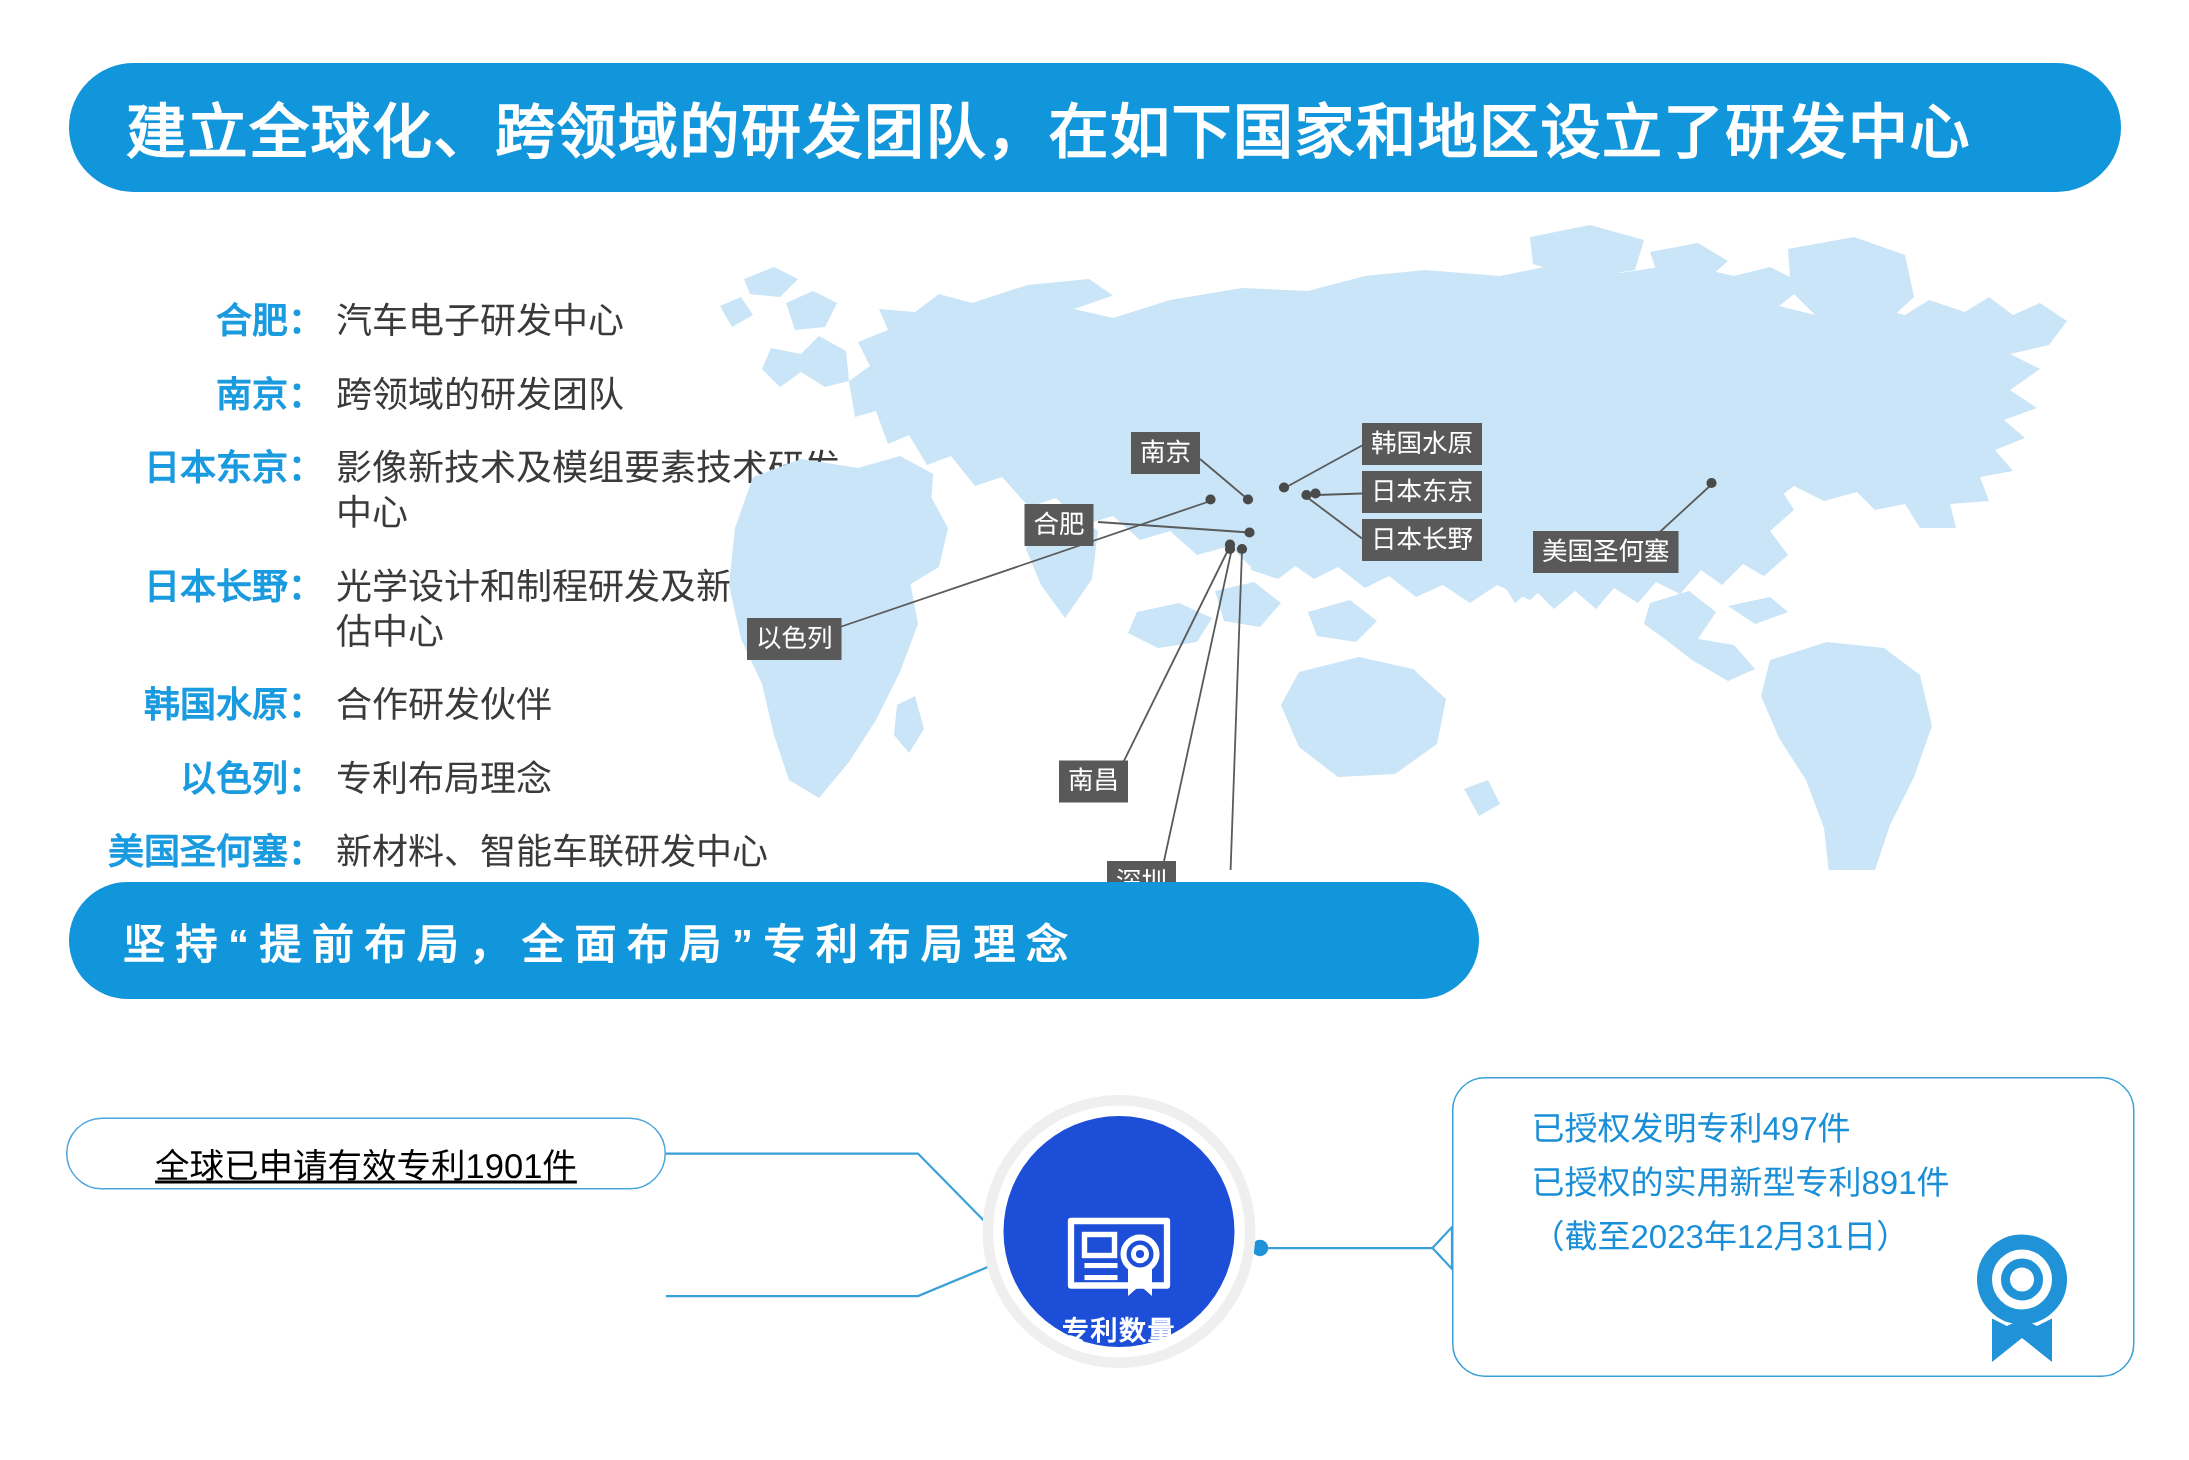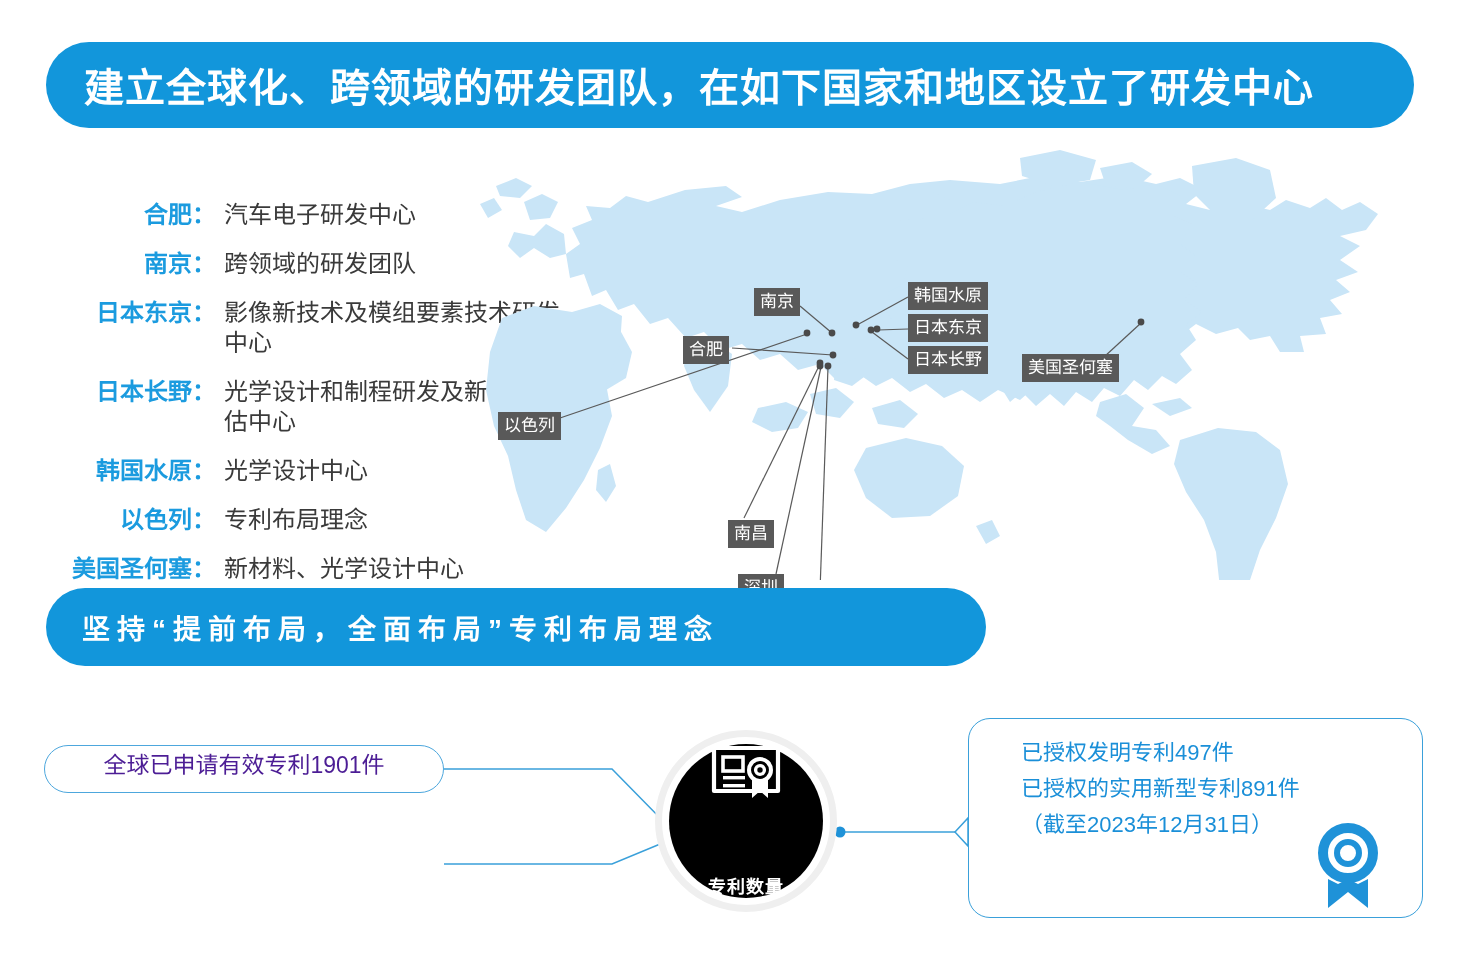--- a/index.html
+++ b/index.html
@@ -71,41 +71,42 @@
 
   
   #patent-zone{position:absolute;left:0;top:690px;width:1459px;height:283px;}
   #patent-lines{position:absolute;left:0;top:0;width:1459px;height:283px;}
 
   .pill{
     position:absolute;
     border:1.6px solid #4da7dd;
     border-radius:999px;
     background:#ffffff;
-    display:flex;align-items:flex-start;justify-content:center;
-    color:#4c1d95;
+    display:flex;align-items:flex-end;justify-content:center;
+    color:#000000;
     font-size:23px;
     box-sizing:border-box;
+    text-decoration:underline;
   }
   #pill-applied{left:44px;top:745px;width:400px;height:48px;}
   #pill-granted{left:44px;top:840px;width:400px;height:48px;}
 
   
   #circle-outer{
     position:absolute;left:655px;top:730px;width:182px;height:182px;
     border-radius:50%;
     background:#ffffff;
     border:7px solid #efefef;
     box-sizing:border-box;
   }
   #circle-inner{
     position:absolute;left:669px;top:744px;width:154px;height:154px;
     border-radius:50%;
-    background:#000000;
-    display:flex;flex-direction:column;align-items:center;justify-content:space-between;
+    background:#1d4ed8;
+    display:flex;flex-direction:column;align-items:center;justify-content:flex-end;
   }
   #circle-label{
     color:#ffffff;font-size:18px;font-weight:bold;margin-top:6px;letter-spacing:1px;
   }
   #cert-icon{display:block;}
 
   
   #info-panel{
     position:absolute;left:968px;top:718px;width:455px;height:200px;
     border:1.6px solid #3aa0da;
@@ -147,31 +148,31 @@
       <span class="center-desc">影像新技术及模组要素技术研发中心</span>
     </div>
     <div class="center-row">
       <span class="center-city">日本长野</span>
       <span class="center-colon">：</span>
       <span class="center-desc">光学设计和制程研发及新技术评估中心</span>
     </div>
     <div class="center-row">
       <span class="center-city">韩国水原</span>
       <span class="center-colon">：</span>
-      <span class="center-desc">光学设计中心</span>
+      <span class="center-desc">合作研发伙伴</span>
     </div>
     <div class="center-row">
       <span class="center-city">以色列</span>
       <span class="center-colon">：</span>
       <span class="center-desc">专利布局理念</span>
     </div>
     <div class="center-row">
       <span class="center-city">美国圣何塞</span>
       <span class="center-colon">：</span>
-      <span class="center-desc">新材料、光学设计中心</span>
+      <span class="center-desc">新材料、智能车联研发中心</span>
     </div>
   </div>
 
   <div id="map-wrap">
     <svg id="map-svg" viewBox="0 0 979 440">
       <g fill="#c9e5f7">
 
         <path d="M168,62 L205,50 L246,46 L262,57 L236,66 L262,72 L300,60 L348,52 L392,54 L430,44
                  L470,40 L520,44 L560,36 L600,42 L640,36 L676,44 L700,38 L724,50 L706,64
                  L730,70 L756,62 L790,70 L806,60 L830,68 L846,58 L862,70 L880,62 L898,74
@@ -260,21 +261,21 @@
         <circle cx="376" cy="185" r="3.4"></circle>
         <circle cx="397" cy="189" r="3.4"></circle>
         <circle cx="391" cy="190" r="3.4"></circle>
         <circle cx="661" cy="182" r="3.4"></circle>
       </g>
     </svg>
 
     <div class="pin-label" style="left:18px;top:272px;">以色列</div>
     <div class="pin-label" style="left:203px;top:196px;">合肥</div>
     <div class="pin-label" style="left:274px;top:148px;">南京</div>
-    <div class="pin-label" style="left:226px;top:380px;margin-left:22px;">南昌</div>
+    <div class="pin-label" style="left:226px;top:367px;">南昌</div>
     <div class="pin-label" style="left:258px;top:434px;">深圳</div>
     <div class="pin-label" style="left:306px;top:451px;">香港</div>
     <div class="pin-label" style="left:428px;top:142px;">韩国水原</div>
     <div class="pin-label" style="left:428px;top:174px;">日本东京</div>
     <div class="pin-label" style="left:428px;top:206px;">日本长野</div>
     <div class="pin-label" style="left:542px;top:214px;">美国圣何塞</div>
   </div>
 
   <div class="banner" id="banner-mid">
     <span>坚持“提前布局，全面布局”专利布局理念</span>

